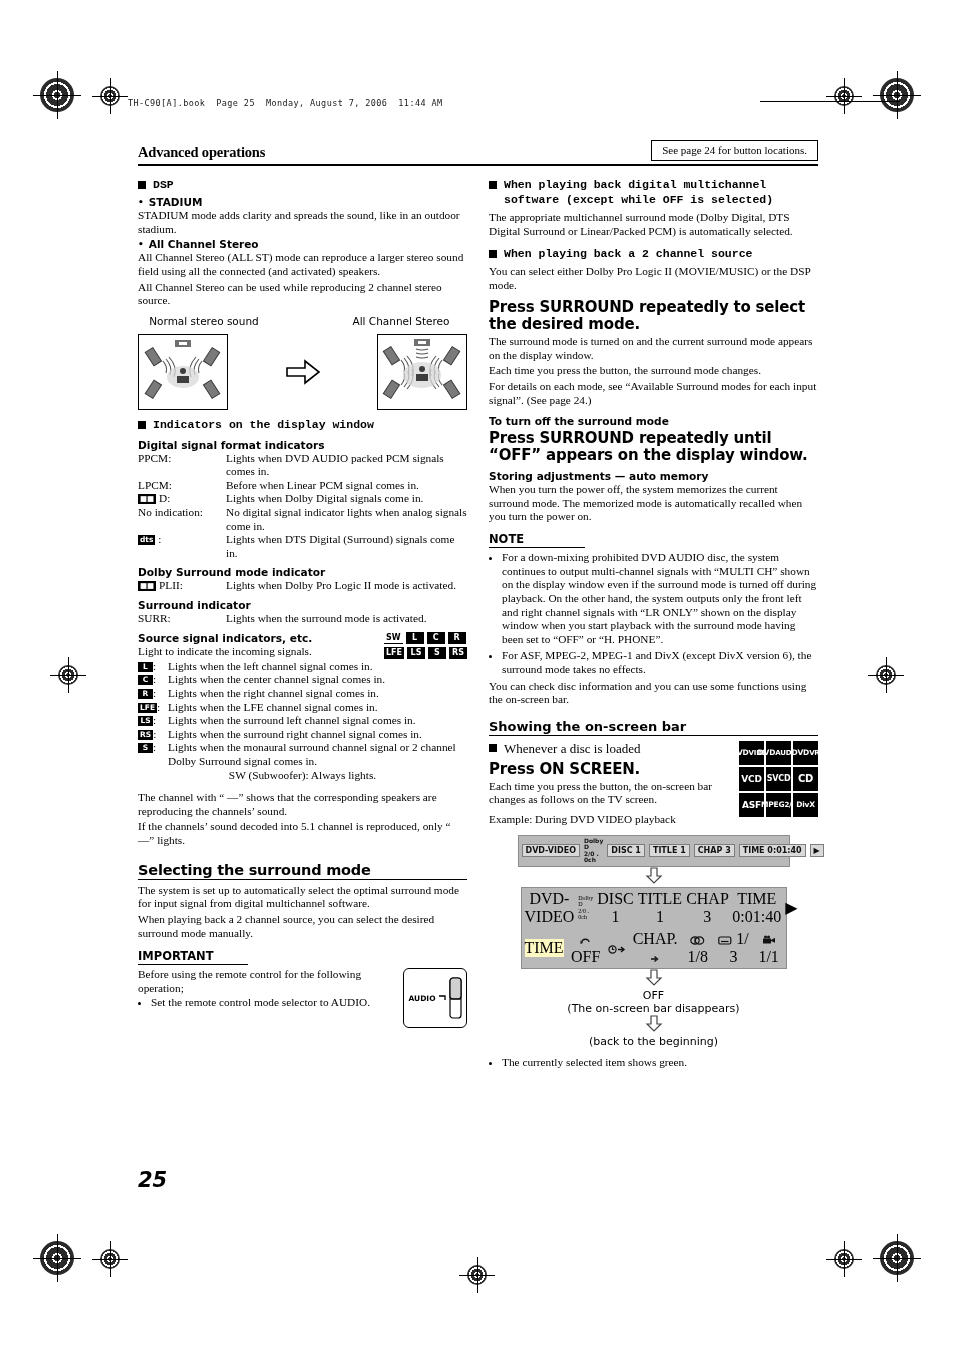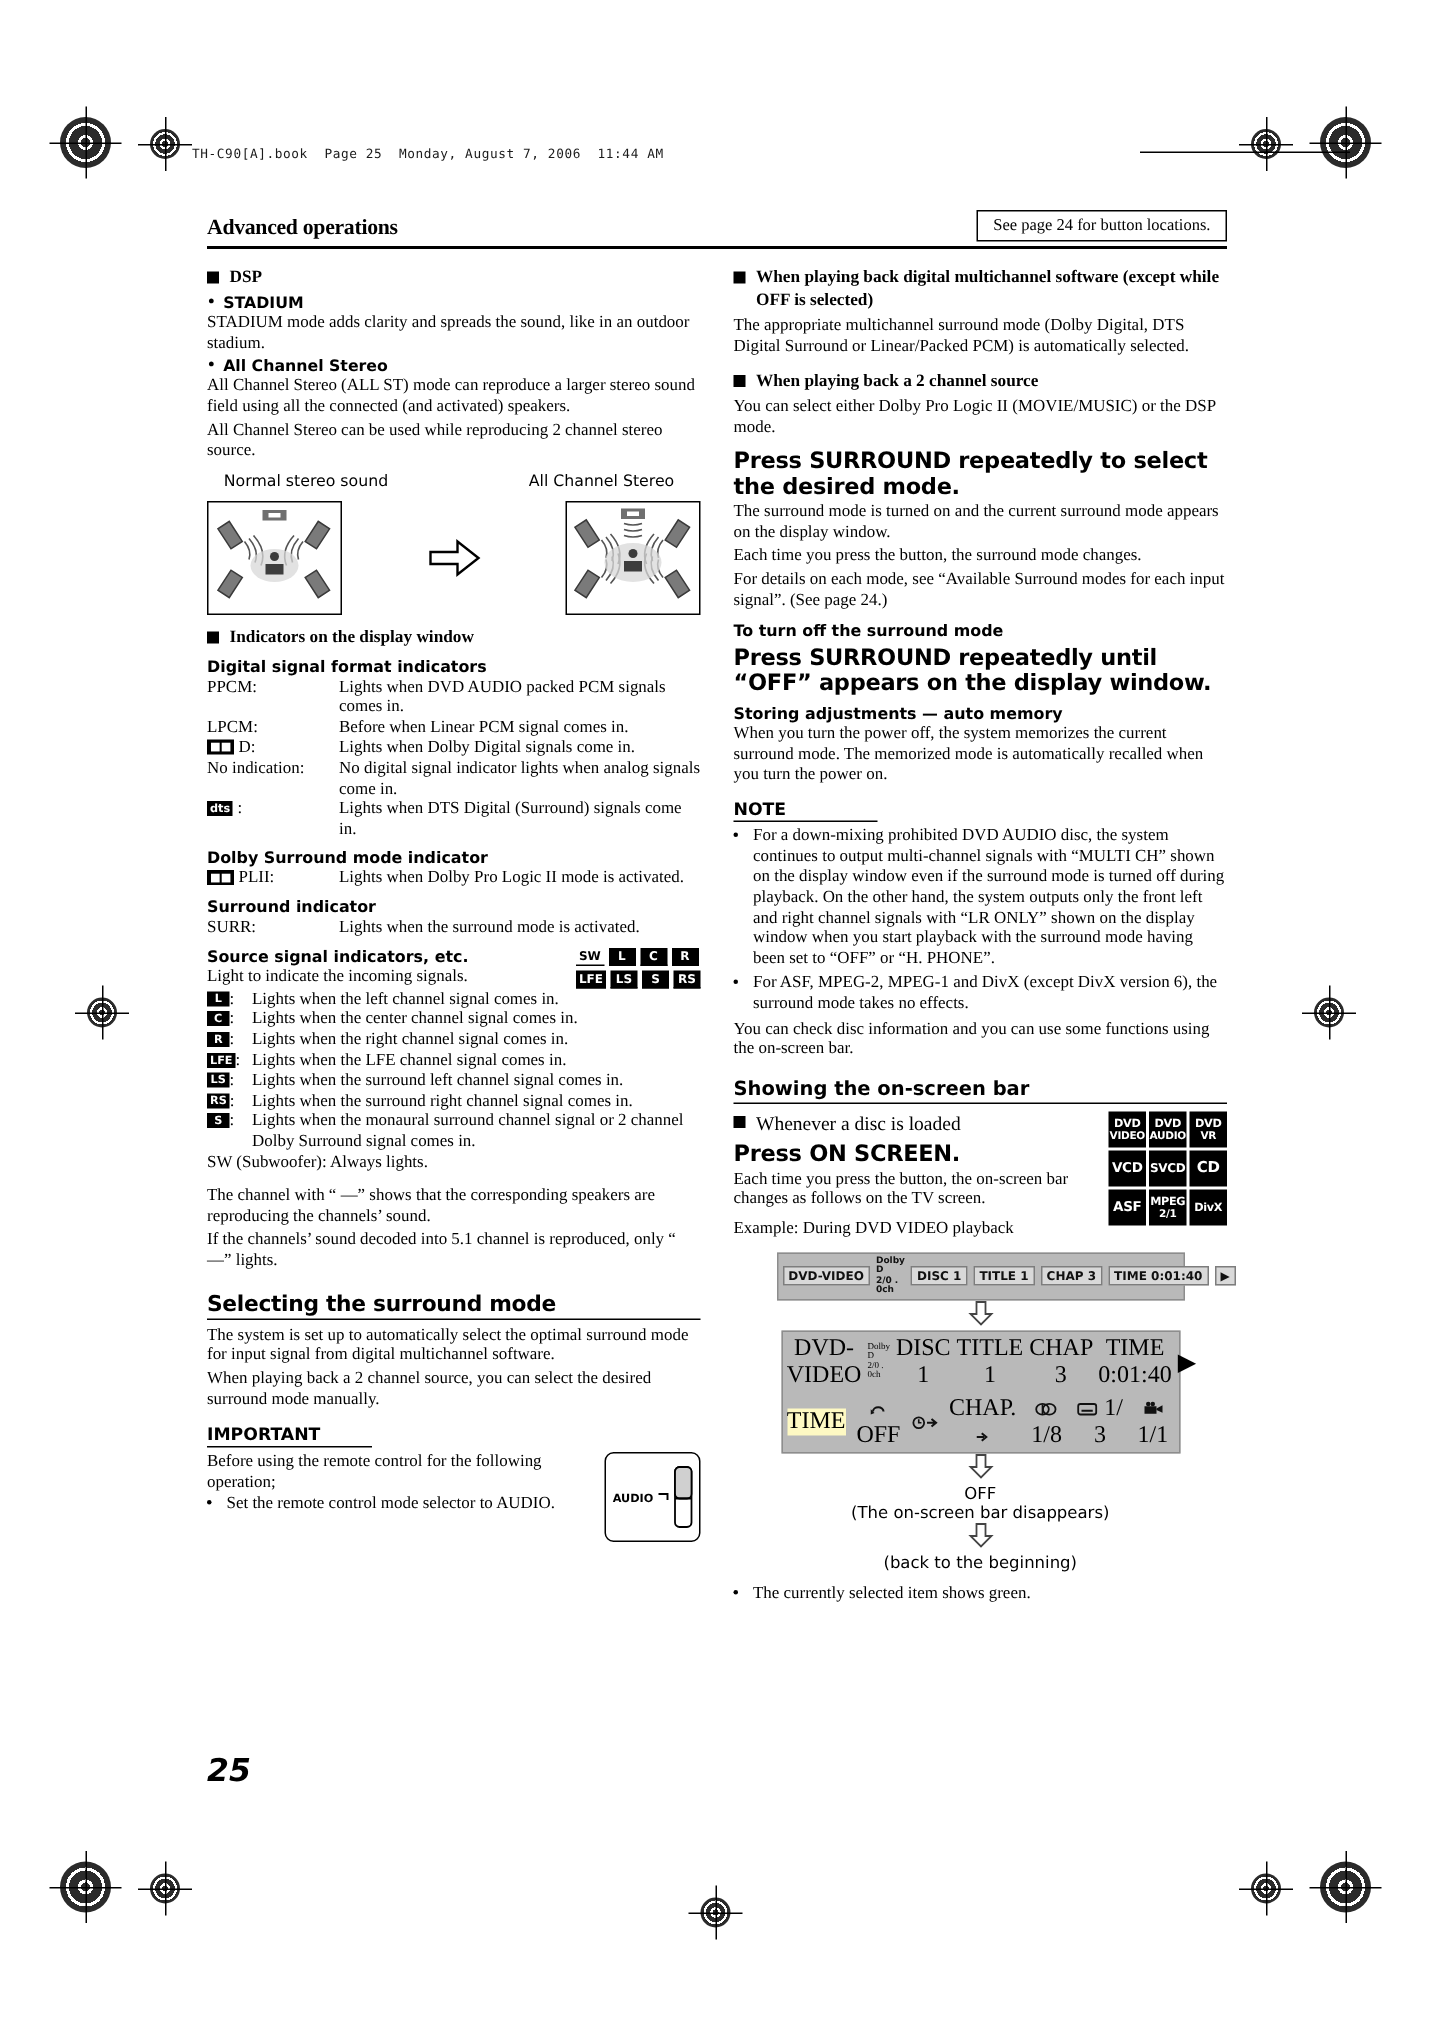--- a/index.html
+++ b/index.html
@@ -37,21 +37,21 @@
   .tophead h1{font-family:Liberation Serif, serif;font-weight:bold;font-size:14.5px;
     margin:0;letter-spacing:-0.2px;}
   .seepagebox{border:1px solid #000;padding:3px 10px 4px;font-size:11px;
     font-family:"Liberation Serif",serif;}
   .toprule{border-bottom:2.5px solid #000;margin-top:3px;}
 
   .cols{display:flex;gap:22px;margin-top:12px;}
   .col{width:329px;}
 
   
-  h2.sqhead{font-family:Liberation Serif, serif;font-size:11.5px;font-weight:bold;
+  h2.sqhead{font-family:Liberation Mono, monospace;font-size:11.5px;font-weight:bold;
     margin:0 0 3px 0;line-height:1.3;display:flex;gap:7px;align-items:flex-start;}
   h2.sqhead .sq{flex:0 0 auto;width:8px;height:8px;background:#000;margin-top:3px;}
   h2.sqhead .txt{display:block;}
   .bullethead{font-family:"DejaVu Sans",sans-serif;font-size:10.5px;font-weight:bold;
     margin:2px 0 1px 0;}
   .bullethead:before{content:"\2022";margin-right:5px;font-size:9px;vertical-align:1px;}
   p{margin:0 0 2px 0;font-size:11.3px;line-height:1.21;}
   .bodytext{font-size:11.3px;line-height:1.21;}
   .sanshead{font-family:"DejaVu Sans",sans-serif;font-weight:bold;font-size:10.6px;margin:6px 0 1px;}
   h3.big{font-family:"DejaVu Sans",sans-serif;font-weight:bold;font-size:15px;
@@ -95,21 +95,21 @@
   .bigarrow{width:36px;height:30px;position:relative;}
 
   
   .remotefig{width:62px;height:58px;border:1.2px solid #000;border-radius:6px;
     display:flex;align-items:center;justify-content:center;gap:2px;background:#fff;}
   .remotefig .lbl{font-family:"DejaVu Sans",sans-serif;font-weight:bold;font-size:7.5px;}
 
   
   .discgrid{display:grid;grid-template-columns:repeat(3,25px);grid-auto-rows:24px;gap:2px;}
   .disc{background:#000;color:#fff;font-family:"DejaVu Sans",sans-serif;font-weight:bold;
-    display:flex;flex-direction:column;align-items:center;justify-content:center;
+    display:flex;align-items:center;justify-content:center;
     font-size:7.5px;line-height:8px;letter-spacing:-.2px;}
   .disc .l2{font-size:7px;}
 
   
   .osbwrap{margin-top:6px;text-align:center;}
   .osbar{background:#b9b9b9;border:1px solid #8d8d8d;display:flex;align-items:center;
     gap:4px;padding:2px 3px;font-family:"DejaVu Sans",sans-serif;font-size:8px;
     font-weight:bold;color:#111;width:264px;margin:0 auto;}
   .osbar .cell{background:#d9d9d9;border:1px solid #7d7d7d;padding:1px 3px;white-space:nowrap;}
   .osbar2{width:264px;margin:0 auto;background:#b9b9b9;border:1px solid #8d8d8d;}
@@ -346,21 +346,21 @@
             <div class="chrow">
               <div class="k"><span class="badge">RS</span>:</div>
               <div class="v">Lights when the surround right channel signal comes in.</div>
             </div>
             <div class="chrow">
               <div class="k"><span class="badge">S</span>:</div>
               <div class="v">Lights when the monaural surround channel signal or 2 channel Dolby Surround signal comes in.</div>
             </div>
           </div>
 
-          <div class="bodytext" style="margin-top:1px;">SW (Subwoofer): Always lights.</div>
+          <div class="bodytext" style="margin-top:1px;text-align:center;">SW (Subwoofer): Always lights.</div>
 
           <p class="bodytext" style="margin-top:8px;">The channel with “ —” shows that the corresponding speakers are reproducing the channels’ sound.</p>
           <p class="bodytext">If the channels’ sound decoded into 5.1 channel is reproduced, only “ —” lights.</p>
         </div>
 
         <h3 class="sect">Selecting the surround mode</h3>
         <div class="sectrule"></div>
         <p class="bodytext">The system is set up to automatically select the optimal surround mode for input signal from digital multichannel software.</p>
         <p class="bodytext">When playing back a 2 channel source, you can select the desired surround mode manually.</p>
 

